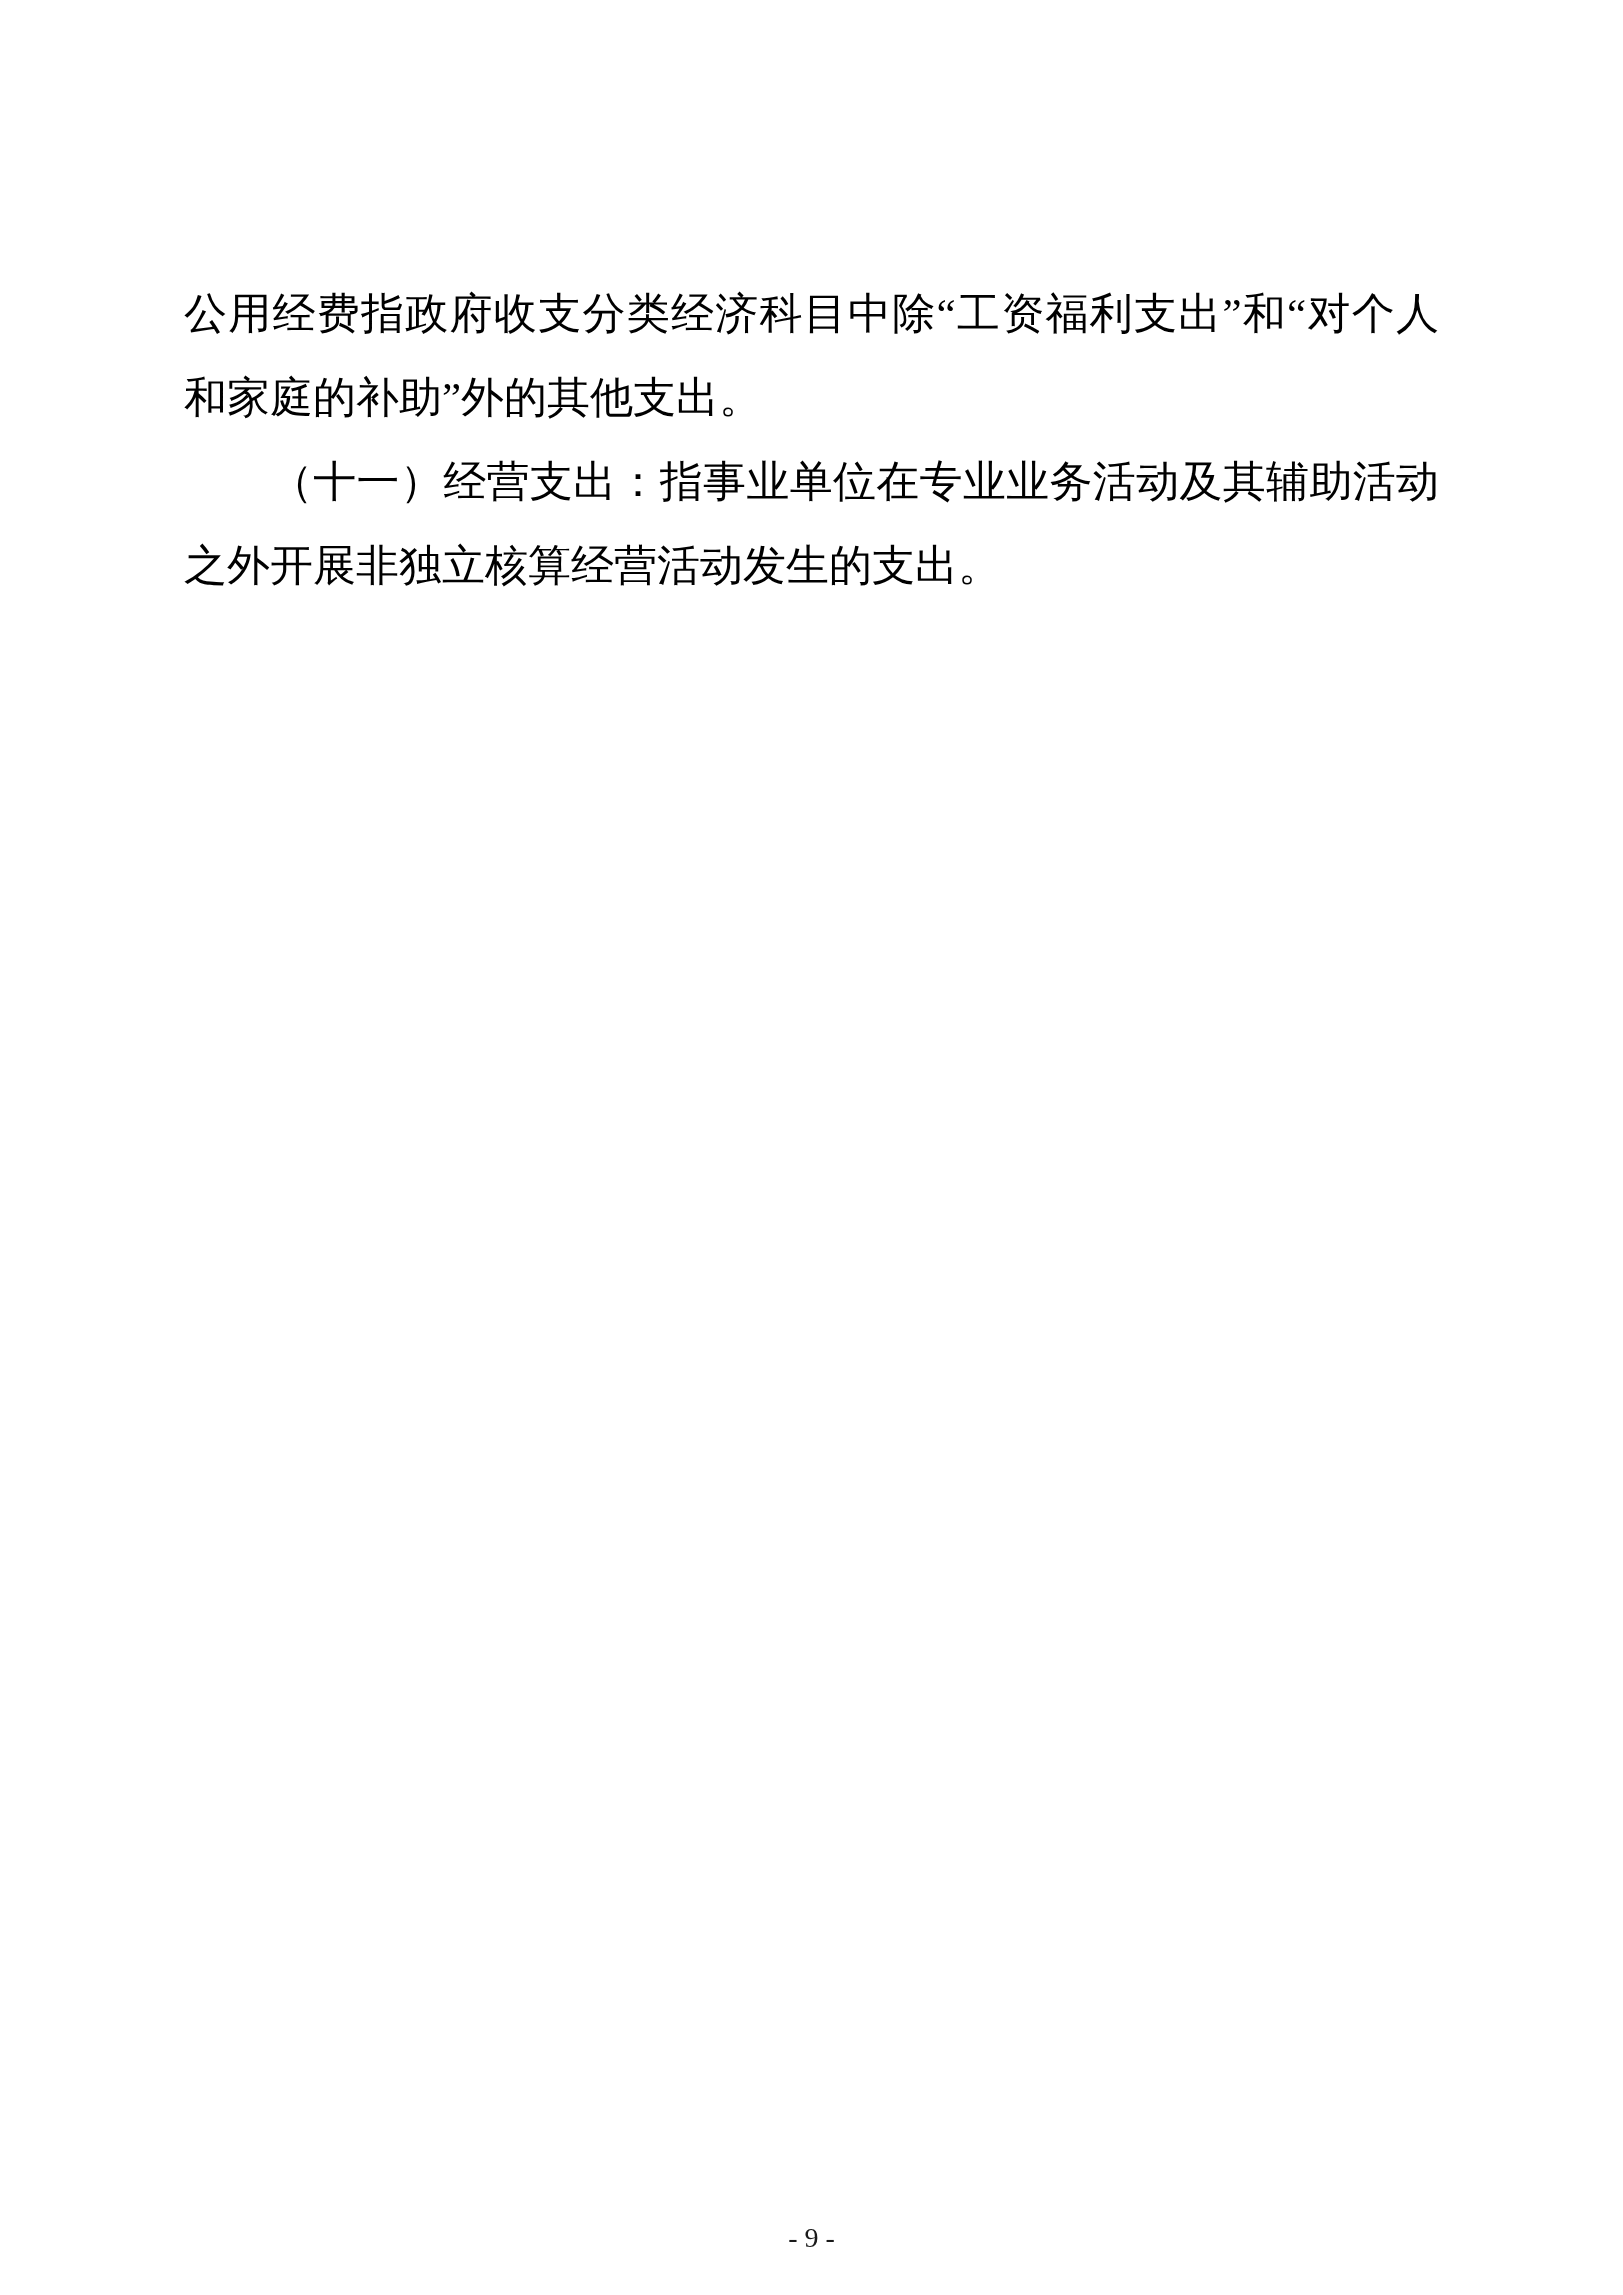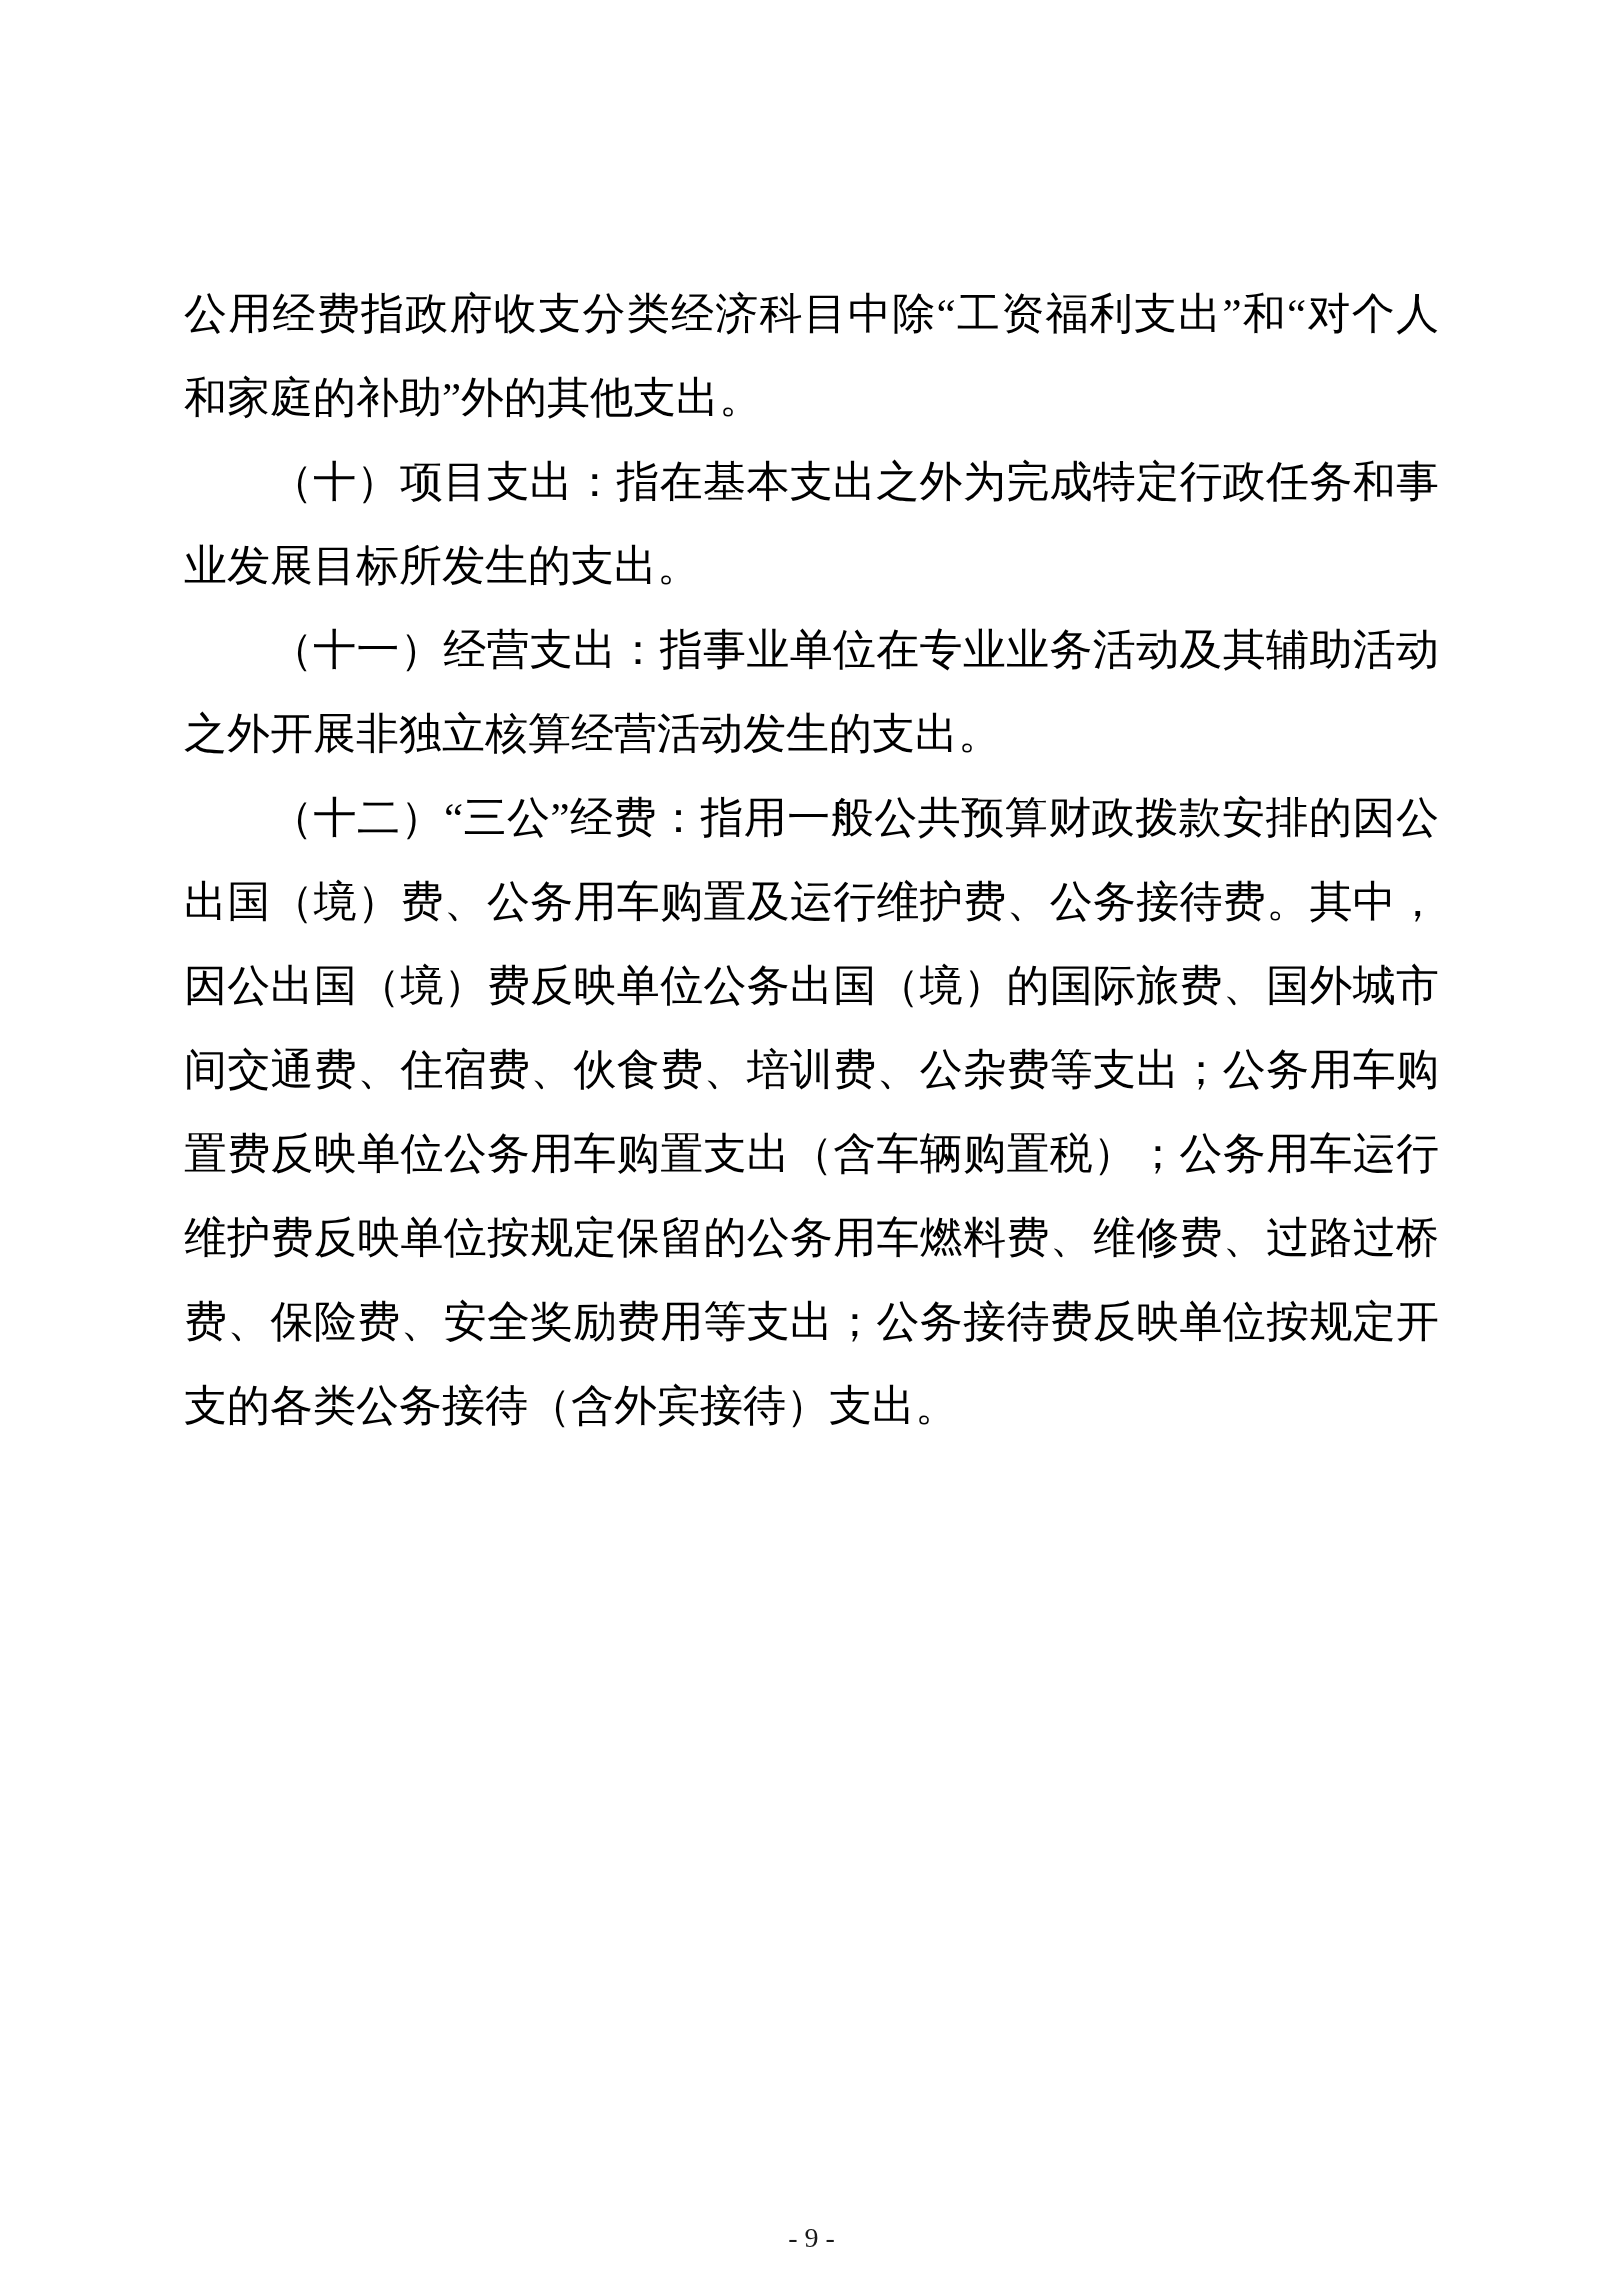--- a/index.html
+++ b/index.html
@@ -52,20 +52,18 @@
     line-height: 31px;
     color: #1a1a1a;
   }
 </style>
 </head>
 <body>
 
 <div class="page">
   <div class="content">
     <p class="para">公用经费指政府收支分类经济科目中除“工资福利支出”和“对个人和家庭的补助”外的其他支出。</p>
-    <p class="para indent">（十）项目支出：指在基本支出之外为完成特定行政任务和事业发展目标所发生的支出。</p>
     <p class="para indent">（十一）经营支出：指事业单位在专业业务活动及其辅助活动之外开展非独立核算经营活动发生的支出。</p>
-    <p class="para indent">（十二）“三公”经费：指用一般公共预算财政拨款安排的因公出国（境）费、公务用车购置及运行维护费、公务接待费。其中，因公出国（境）费反映单位公务出国（境）的国际旅费、国外城市间交通费、住宿费、伙食费、培训费、公杂费等支出；公务用车购置费反映单位公务用车购置支出（含车辆购置税）；公务用车运行维护费反映单位按规定保留的公务用车燃料费、维修费、过路过桥费、保险费、安全奖励费用等支出；公务接待费反映单位按规定开支的各类公务接待（含外宾接待）支出。</p>
   </div>
 
   <div class="footer">- 9 -</div>
 </div>
 
 
 </body></html>

